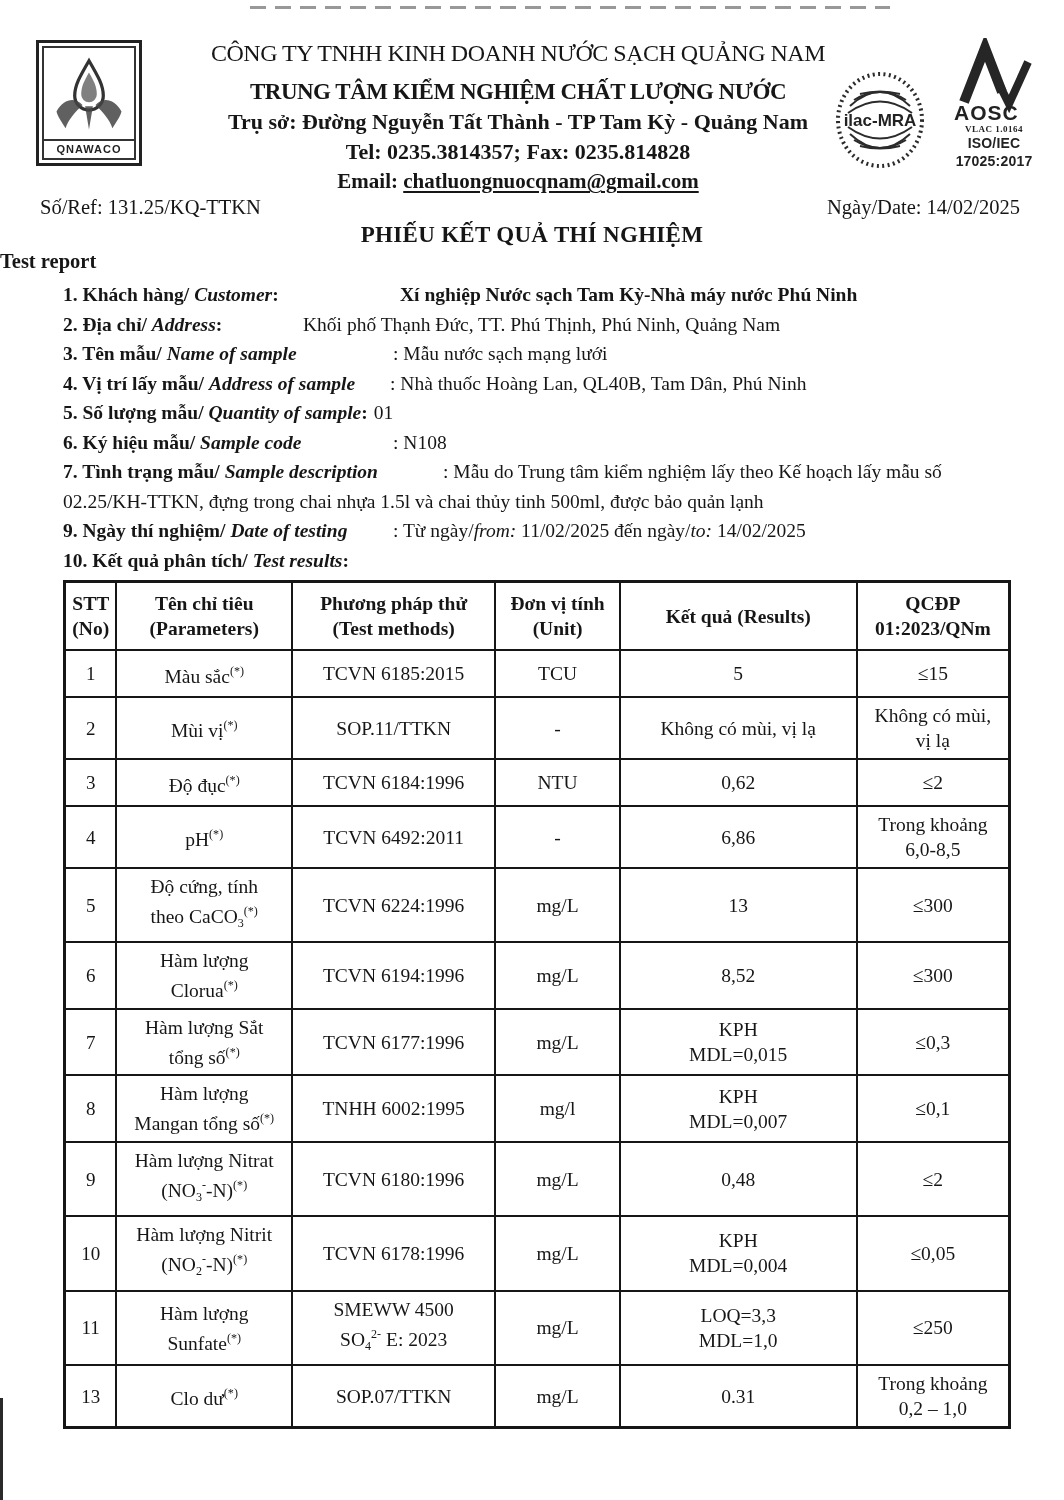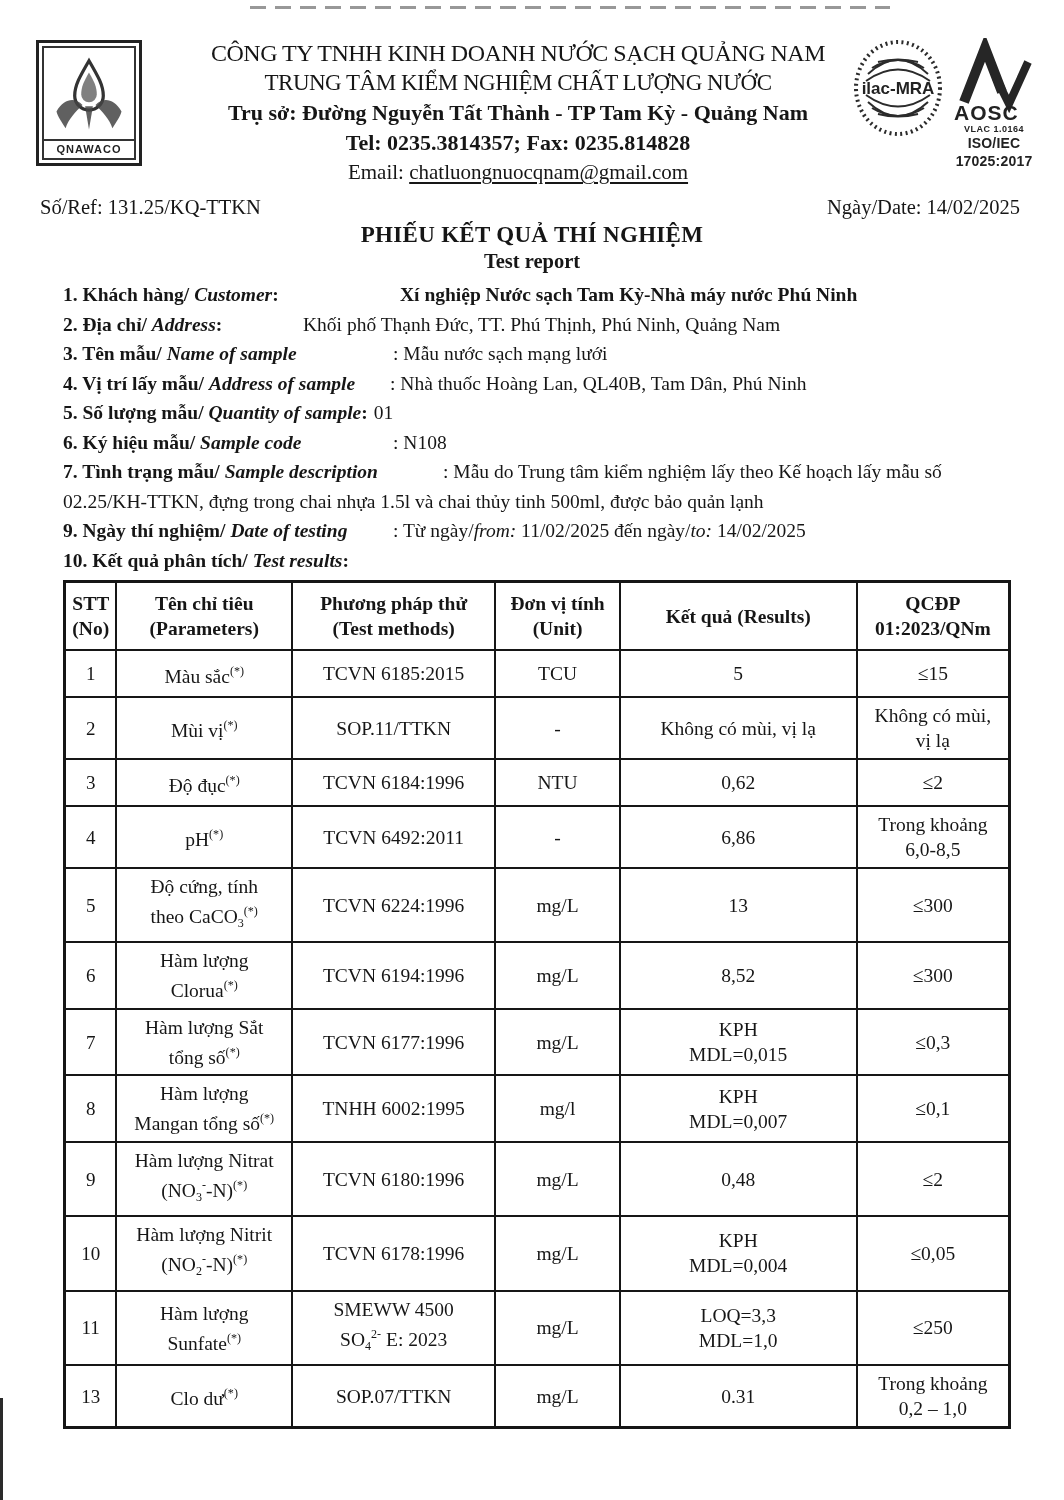--- a/index.html
+++ b/index.html
@@ -18,36 +18,36 @@
   .header{ position:relative; padding-top:40px; height:190px; }
   .logo-qnawaco{ position:absolute; left:36px; top:40px; width:106px; height:126px;
     border:3px solid #222; padding:3px; display:flex; flex-direction:column; }
   .logo-qnawaco-inner{ border:2px solid #333; flex:1; display:flex; flex-direction:column; }
   .logo-qnawaco-inner svg{ flex:1; display:block; margin:2px auto 0; }
   .logo-qnawaco-label{ border-top:2px solid #333; text-align:center;
     font-family:"Liberation Sans",sans-serif; font-weight:bold; font-size:11px;
     letter-spacing:1px; padding:2px 0 3px; color:#222; }
   .head-center{ width:660px; margin:0 auto; text-align:center; transform:translateX(-14px); }
   .hc1{ font-size:24px; letter-spacing:-0.5px; white-space:nowrap; }
-  .hc2{ font-size:23px; font-weight:normal; letter-spacing:-0.5px; margin-top:3px; white-space:nowrap; }
+  .hc2{ font-size:23px; font-weight:bold; letter-spacing:-0.5px; margin-top:12px; white-space:nowrap; }
   .hc3{ font-size:22px; font-weight:bold; margin-top:4px; white-space:nowrap; }
   .hc4{ font-size:22px; font-weight:bold; margin-top:4px; }
-  .hc5{ font-size:21px; font-weight:normal; margin-top:4px; }
+  .hc5{ font-size:21px; font-weight:bold; margin-top:4px; }
   .hc5 .email{ text-decoration:underline; text-decoration-thickness:2px; text-underline-offset:3px; }
-  .logos-right{ position:absolute; right:22px; top:38px; display:flex; gap:2px; align-items:flex-start; }
+  .logos-right{ position:absolute; right:22px; top:38px; display:flex; gap:20px; align-items:flex-end; }
   .logo-ilac svg{ display:block; }
   .logo-aosc{ width:96px; text-align:center; }
   .logo-aosc svg{ display:block; margin:0 auto; }
   .aosc-sub{ font-family:"Liberation Sans",sans-serif; font-weight:bold; color:#222; line-height:1.25; }
-  .aosc-sub1{ font-size:9px; letter-spacing:.5px; }
+  .aosc-sub1{ font-size:9px; letter-spacing:.5px;font-family:Liberation Serif, serif; }
   .aosc-sub2{ font-size:14px; letter-spacing:.2px; }
   
   .meta-row{ display:flex; justify-content:space-between; margin:6px 44px 0 40px; font-size:20.5px; }
   .doc-title{ text-align:center; font-size:23px; font-weight:bold; margin-top:3px; letter-spacing:.3px; }
-  .doc-subtitle{ text-align:center; font-size:20.5px; font-weight:bold; margin-top:2px; }
+  .doc-subtitle{ font-size:20.5px; font-weight:bold; margin-top:2px; }
   
   .info-list{ margin:7px 40px 0 63px; font-size:19.5px; }
   .info-line{ line-height:29.5px; }
   .info-label{ font-weight:bold; display:inline-block; }
   .info-value{ font-weight:normal; }
   .info-value.bold{ font-weight:bold; }
   .info-line-1 .info-label{ width:337px; }
   .info-line-2 .info-label{ width:240px; }
   .info-line-3 .info-label{ width:330px; }
   .info-line-4 .info-label{ width:327px; }

